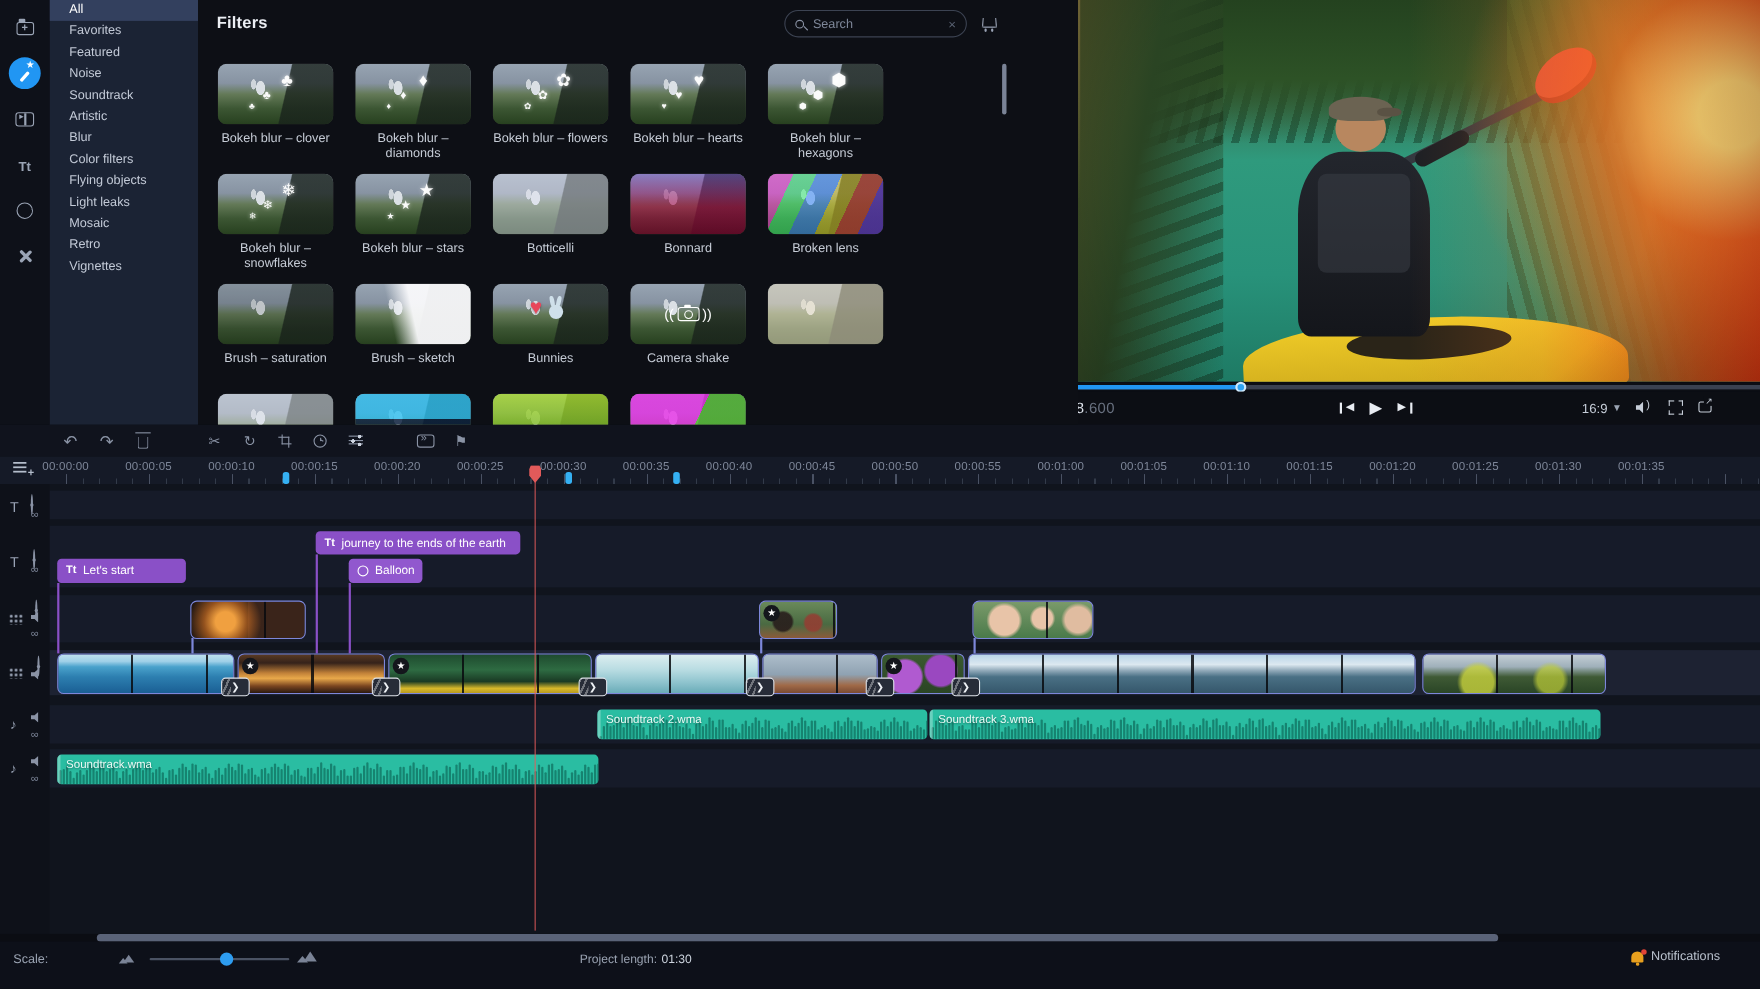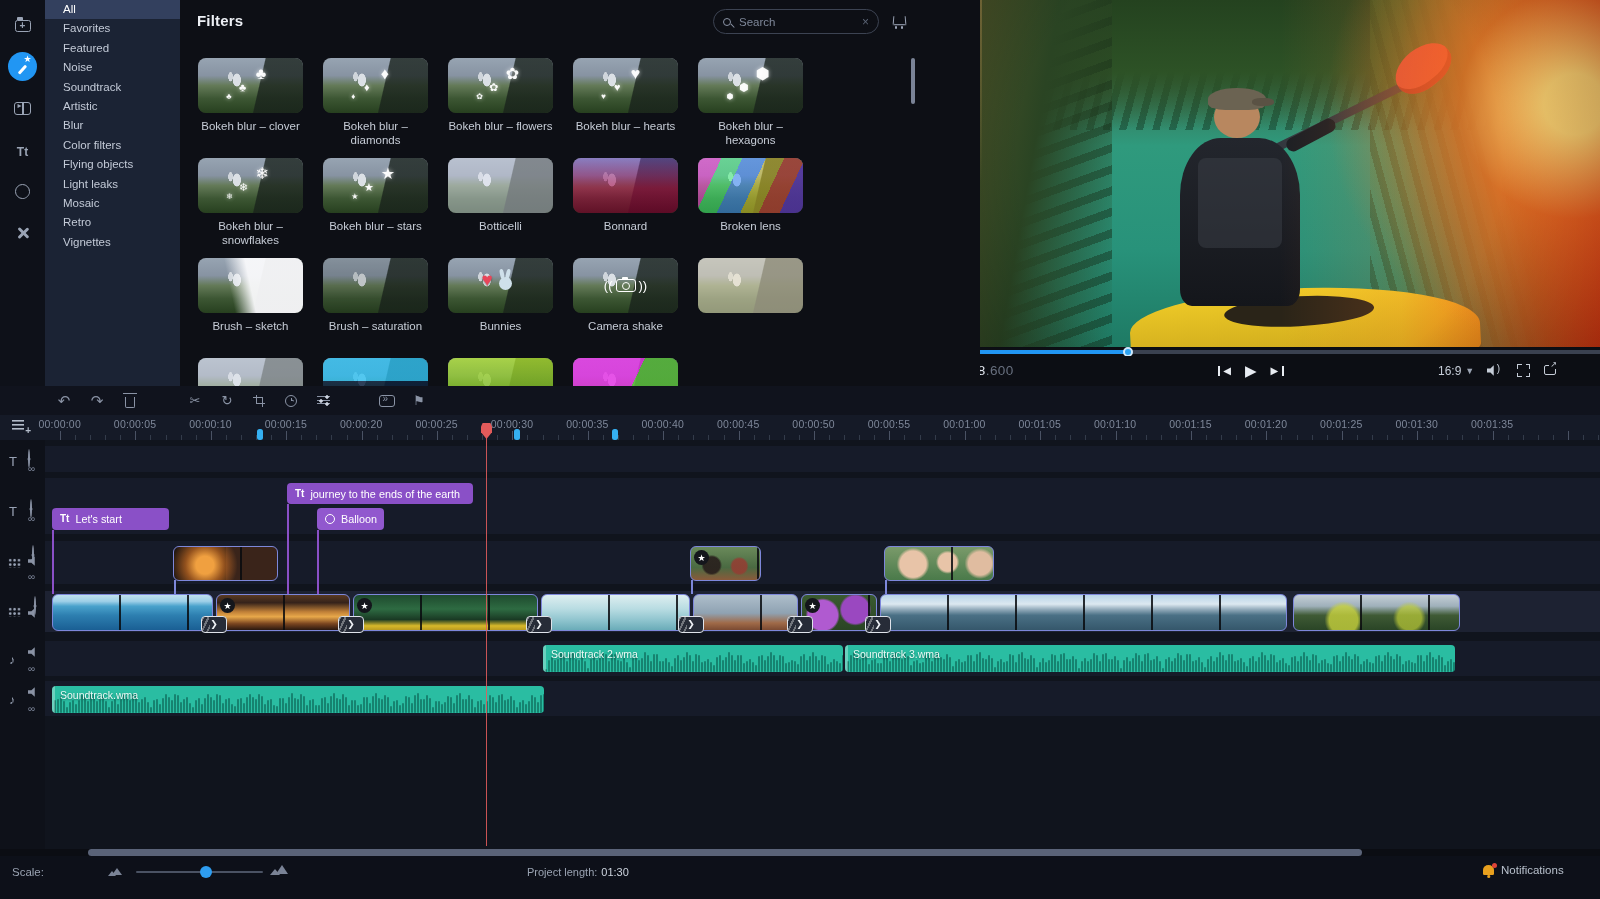--- a/index.html
+++ b/index.html
@@ -399,31 +399,31 @@
             <div class="ovl"></div>
           </div>
         <div class="lbl">Bonnard</div>
       </div>
       <div class="card v-broken">
         <div class="thumb">
             <div class="ovl"></div>
           </div>
         <div class="lbl">Broken lens</div>
       </div>
+      <div class="card v-brushsat">
+        <div class="thumb">
+            <div class="ovl"></div>
+          </div>
+        <div class="lbl">Brush – saturation</div>
+      </div>
       <div class="card v-sketch">
         <div class="thumb">
             <div class="ovl"></div>
           </div>
         <div class="lbl">Brush – sketch</div>
-      </div>
-      <div class="card v-brushsat">
-        <div class="thumb">
-            <div class="ovl"></div>
-          </div>
-        <div class="lbl">Brush – saturation</div>
       </div>
       <div class="card">
         <div class="thumb">
           <div class="dec-bun">
               <span class="heart">♥</span>
               <span class="bunny"></span>
             </div>
         </div>
         <div class="lbl">Bunnies</div>
       </div>

